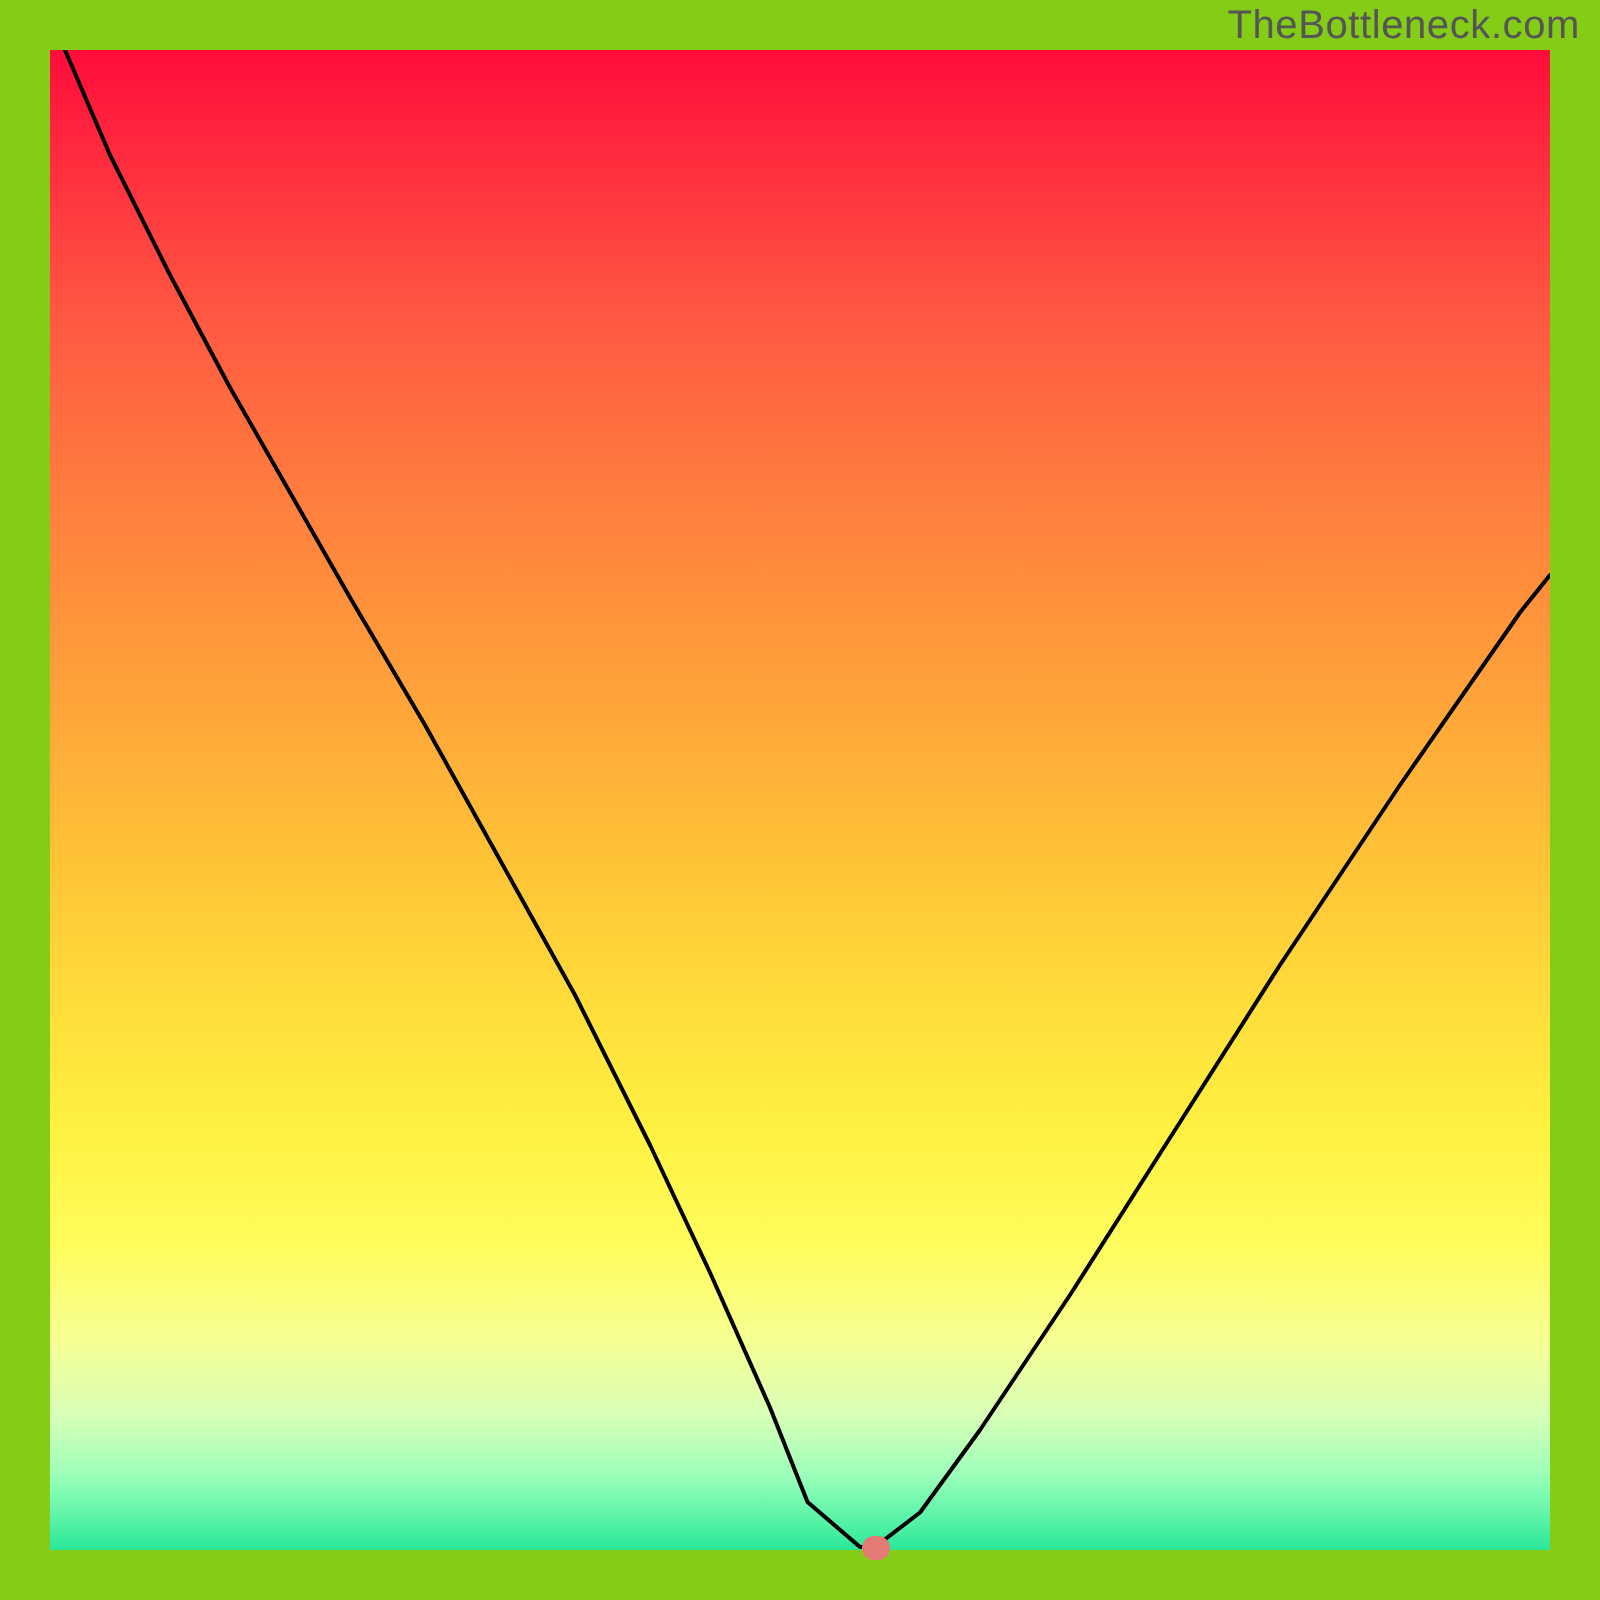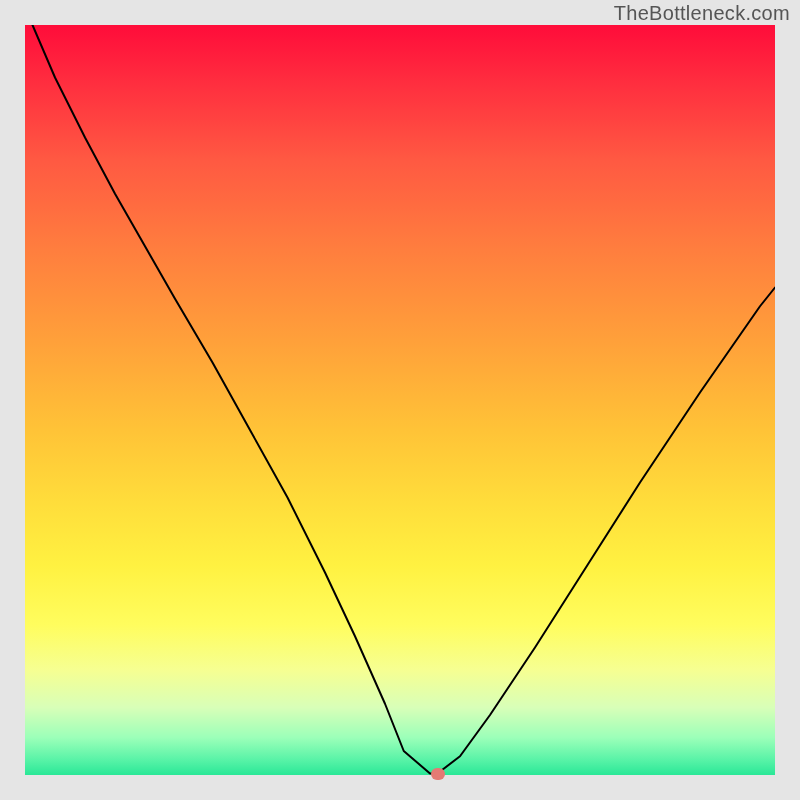--- a/index.html
+++ b/index.html
@@ -8,21 +8,21 @@
     width: 800px;
     height: 800px;
     background: #000;
     overflow: hidden;
     font-family: Arial, Helvetica, sans-serif;
   }
   .frame {
     position: relative;
     width: 800px;
     height: 800px;
-    background: #e5e5e5;
+    background: #84cc16;
   }
   .watermark {
     position: absolute;
     top: 2px;
     right: 10px;
     color: #555;
     font-size: 20px;
     font-weight: 500;
     letter-spacing: 0.3px;
     z-index: 10;

